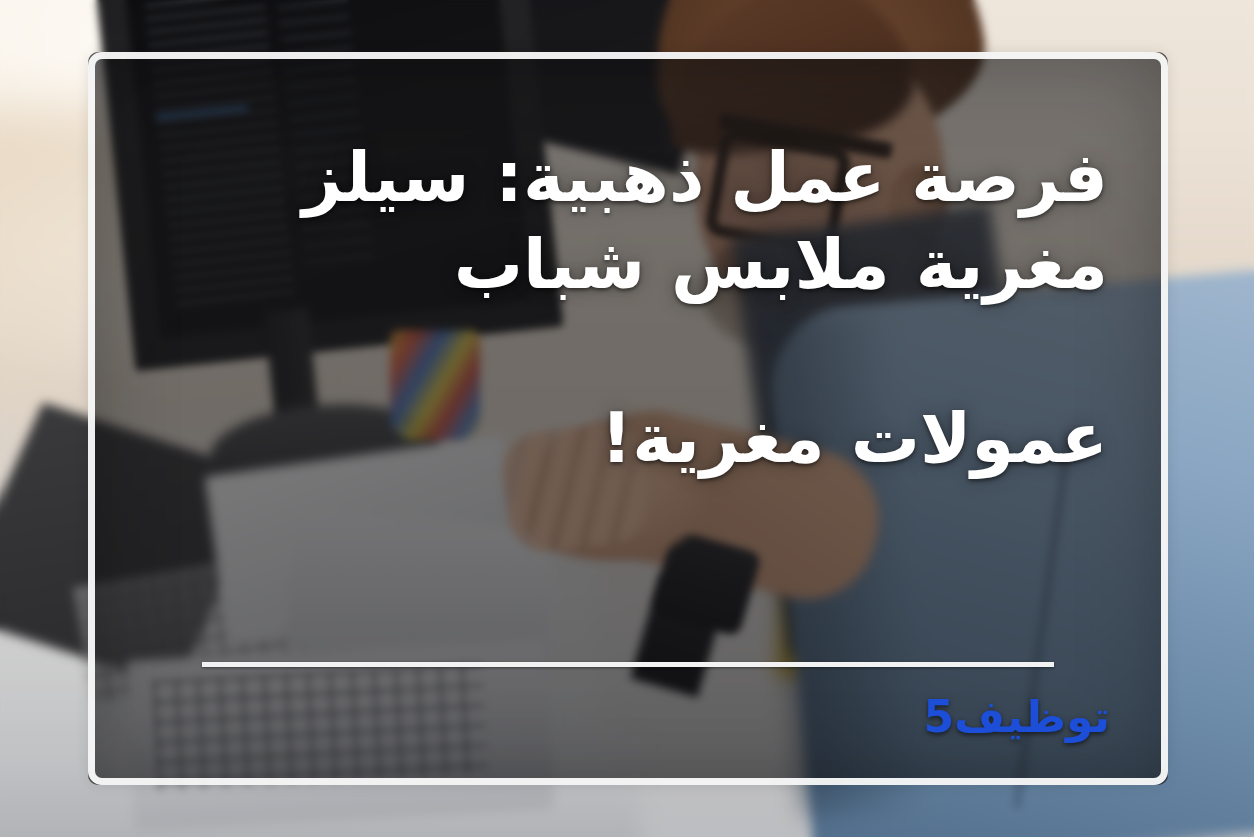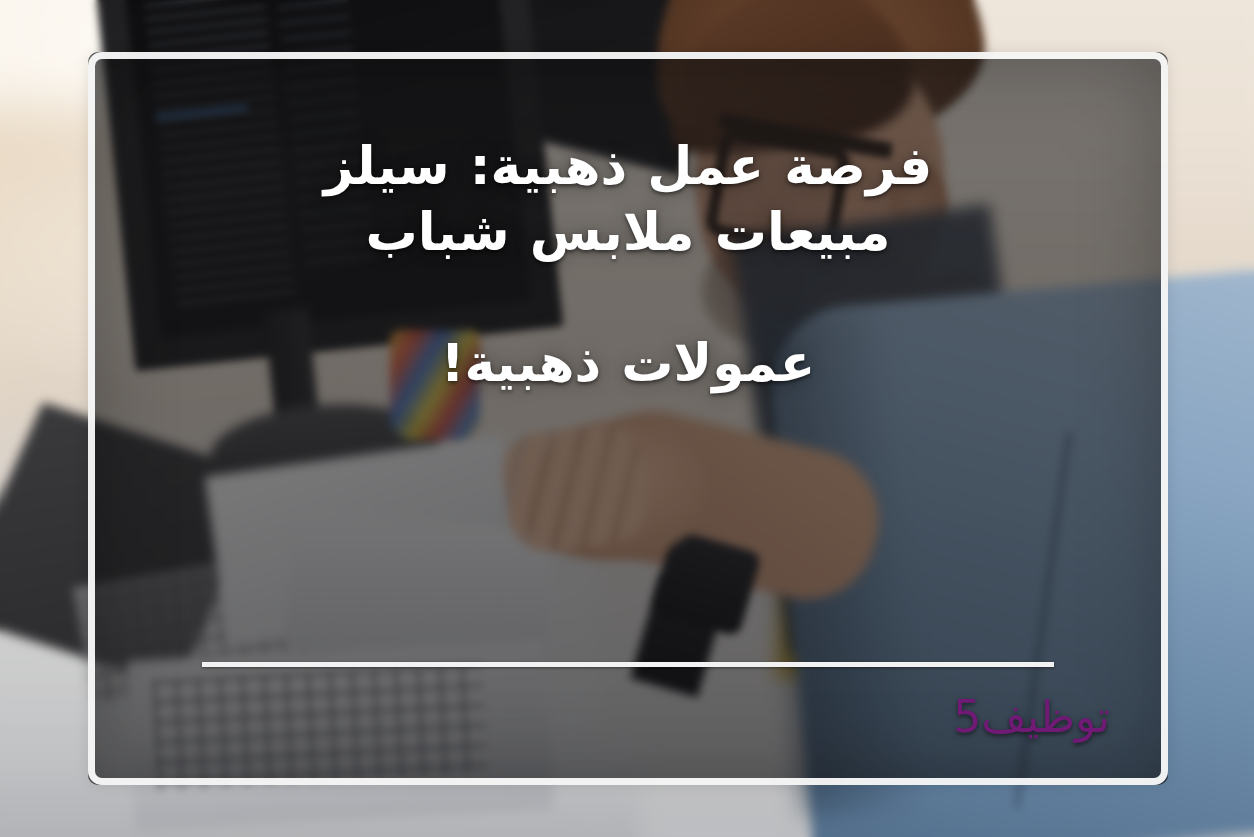--- a/index.html
+++ b/index.html
@@ -357,24 +357,23 @@
     box-sizing: border-box;
     display: flex;
     flex-direction: column;
     justify-content: flex-start;
     padding: 64px 38px 0 38px;
   }
 
   .headline {
     margin: 0;
     color: #ffffff;
-    font-size: 52px;
+    font-size: 69px;
     line-height: 1.26;
     font-weight: 700;
-    text-align: center;
     direction: rtl;
     letter-spacing: 0;
     text-shadow:
       0 2px 4px rgba(0,0,0,.55),
       0 0 18px rgba(0,0,0,.35);
     word-spacing: 2px;
   }
 
   .divider-wrap {
     position: absolute;
@@ -400,23 +399,23 @@
     display: flex;
     flex-direction: row;
     align-items: center;
     justify-content: flex-start;
     direction: rtl;
     gap: 26px;
     padding: 0 18px;
   }
 
   .brand {
-    color: #701a75;
+    color: #1d4ed8;
     font-size: 44px;
-    font-weight: 400;
+    font-weight: 700;
     line-height: 1;
     white-space: nowrap;
     text-shadow: 0 2px 5px rgba(0,0,0,.6);
     direction: rtl;
   }
   .brand .brand-num { font-size: 44px; }
 
   .tagline {
     color: #f4f4f4;
     font-size: 27px;
@@ -481,23 +480,23 @@
   </div>
 
   <div class="card-overlay"></div>
 
   <div class="frame"></div>
 
   <div class="content">
 
     <h1 class="headline">
       <span>فرصة عمل ذهبية: سيلز</span><br>
-      <span>مبيعات ملابس شباب</span><br>
+      <span>مغرية ملابس شباب</span><br>
       <br>
-      <span>عمولات ذهبية!</span>
+      <span>عمولات مغرية!</span>
     </h1>
 
     <div class="divider-wrap">
       <div class="divider"></div>
     </div>
 
     <div class="footer">
       <div class="brand">
         <span class="brand-word">توظيف</span><span class="brand-num">5</span>
       </div>

